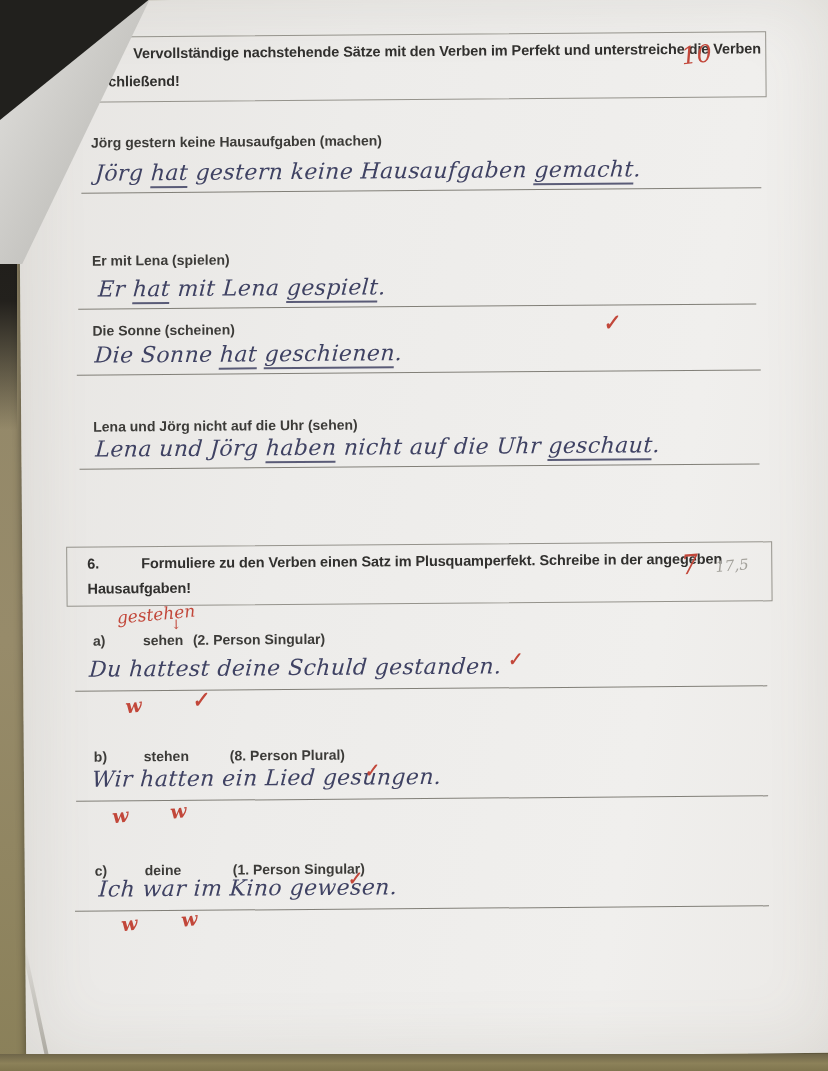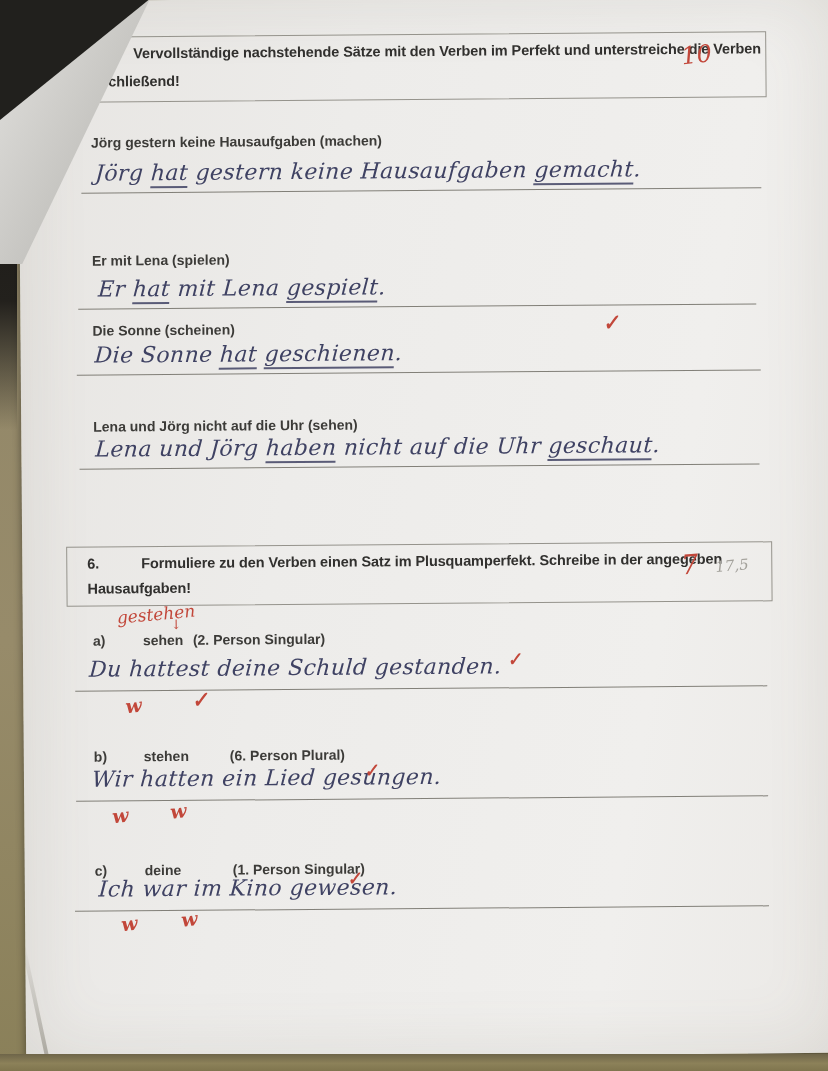--- a/index.html
+++ b/index.html
@@ -126,21 +126,21 @@
       <span class="hw" style="left:66px;top:656px;">Du hattest deine Schuld gestanden.</span>
       <span class="red-hw check" style="left:484px;top:652px;font-size:17px;">✓</span>
       <div class="answer-line" style="left:52px;top:690px;width:692px;"></div>
       <span class="red-hw squiggle" style="left:102px;top:694px;">w</span>
       <span class="red-hw check" style="left:168px;top:688px;">✓</span>
     </div>
 
     <div>
       <span class="printed" style="left:70px;top:748px;">b)</span>
       <span class="printed" style="left:120px;top:748px;">stehen</span>
-      <span class="printed" style="left:206px;top:748px;">(6. Person Plural)</span>
+      <span class="printed" style="left:206px;top:748px;">(8. Person Plural)</span>
       <span class="hw" style="left:68px;top:766px;">Wir hatten ein Lied gesungen.</span>
       <span class="red-hw check" style="left:340px;top:762px;font-size:17px;">✓</span>
       <div class="answer-line" style="left:52px;top:800px;width:692px;"></div>
       <span class="red-hw squiggle" style="left:88px;top:804px;">w</span>
       <span class="red-hw squiggle" style="left:146px;top:800px;">w</span>
     </div>
 
     <div>
       <span class="printed" style="left:70px;top:862px;">c)</span>
       <span class="printed" style="left:120px;top:862px;">deine</span>

